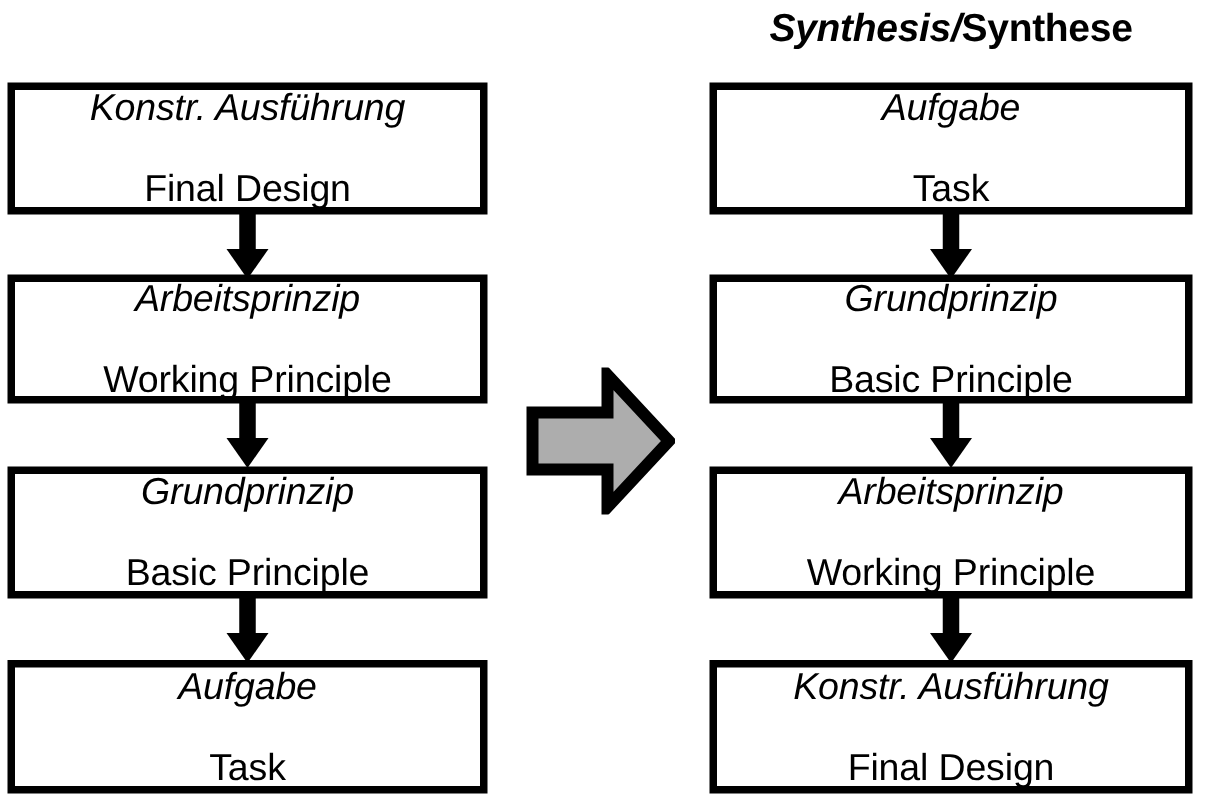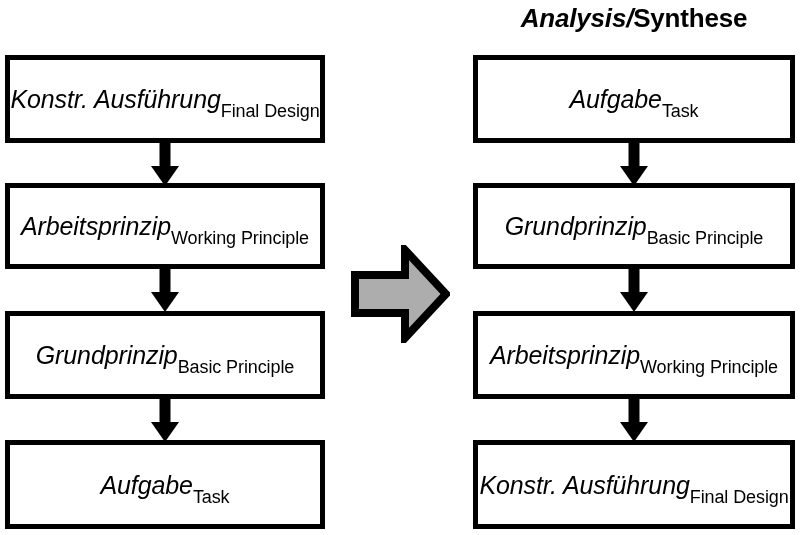--- a/index.html
+++ b/index.html
@@ -45,34 +45,34 @@
   #header-left  { left: 5px;   width: 320px; }
   #header-right { left: 473px; width: 322px; }
 
   
   .flow-box {
     position: absolute;
     box-sizing: border-box;
     background: #ffffff;
     border: 5px solid #000000;
     display: flex;
-    flex-direction: row;
+    flex-direction: column;
     align-items: center;
     justify-content: center;
   }
   .flow-box .line-de {
     font-style: italic;
     font-size: 25px;
     line-height: 30px;
     white-space: nowrap;
     letter-spacing: -0.1px;
   }
   .flow-box .line-en {
     font-style: normal;
-    font-size: 18px;
+    font-size: 25px;
     line-height: 30px;
     white-space: nowrap;
     letter-spacing: -0.1px;
     margin-top: 24px;
   }
 
   
   .col-left  { left: 5px;   width: 320px; }
   
   .col-right { left: 473px; width: 322px; }
@@ -128,21 +128,21 @@
     height: 100%;
   }
 </style>
 </head>
 <body>
 
 <div class="stage">
 
 
   <div class="col-header" id="header-right">
-    <span class="de">Analysis</span><span class="sep">/</span><span class="en">Synthese</span>
+    <span class="de">Synthesis</span><span class="sep">/</span><span class="en">Synthese</span>
   </div>
 
   <div class="flow-box col-left row-1">
     <span class="line-de">Konstr. Ausführung</span>
     <span class="line-en">Final Design</span>
   </div>
   <div class="flow-box col-left row-2">
     <span class="line-de">Arbeitsprinzip</span>
     <span class="line-en">Working Principle</span>
   </div>

